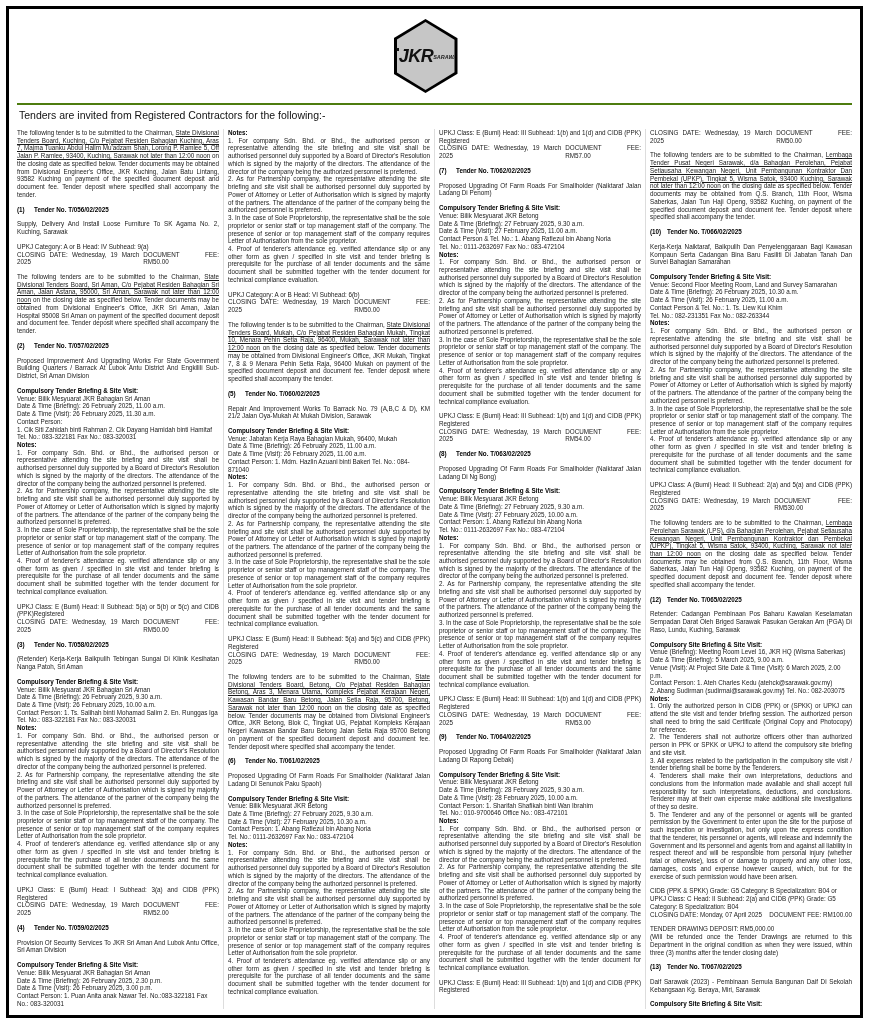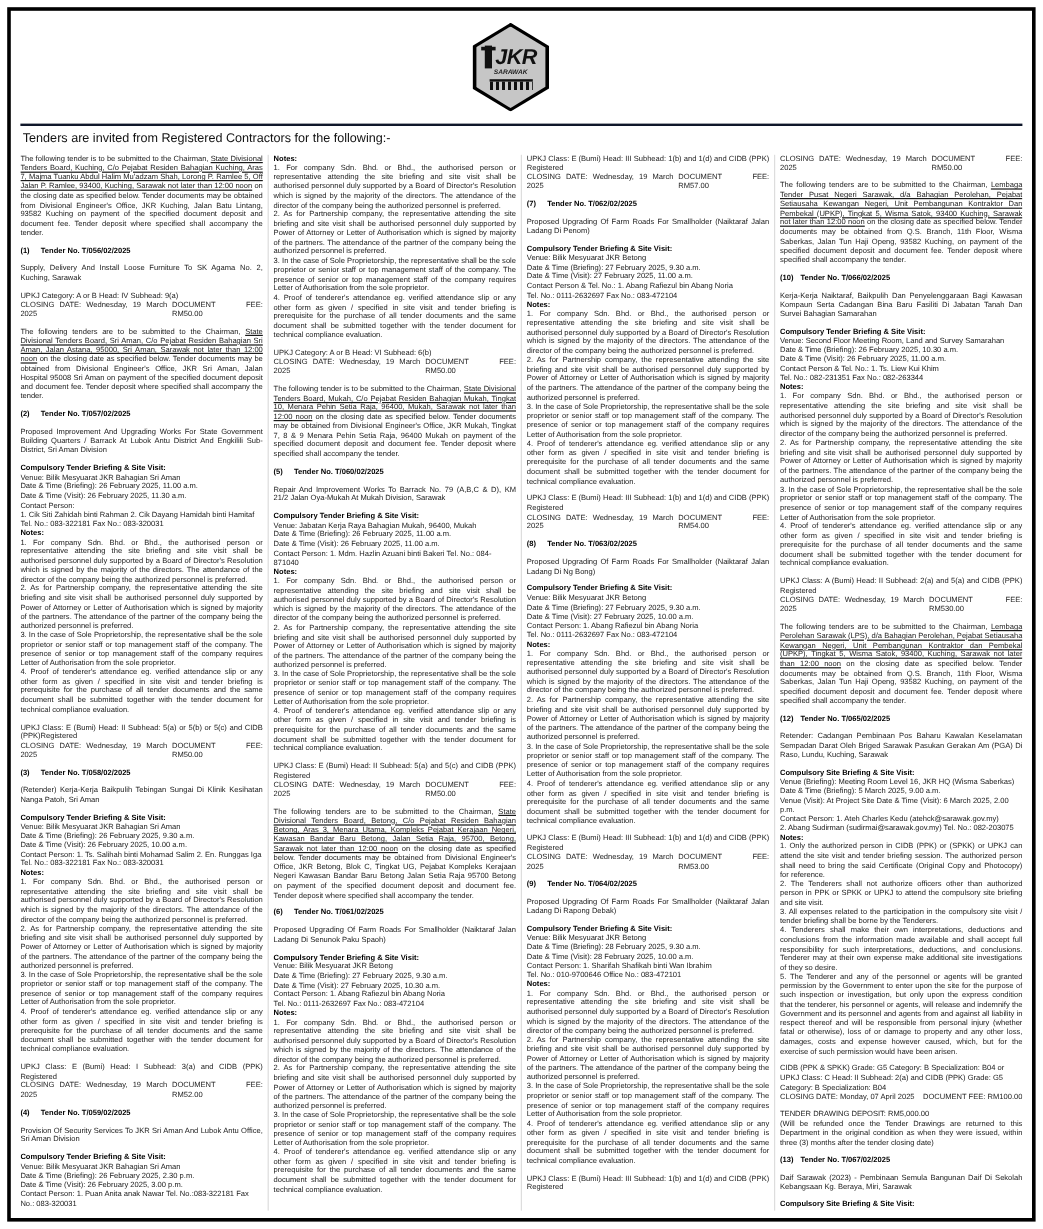--- a/index.html
+++ b/index.html
@@ -1,32 +1,32 @@
 <!DOCTYPE html>
 <html><head>
 <meta charset="utf-8">
 <style>
   * { margin:0; padding:0; box-sizing:border-box; }
   html,body { background:#fff; }
   body { font-family:"Liberation Sans", sans-serif; color:#1a1a1a; }
   .page { width:857px; height:1012px; margin:6px auto; border:3px solid #000; padding:2px 8px 6px; display:flex; flex-direction:column; background:#fff; }
   .header { display:flex; justify-content:center; align-items:center; gap:18px; padding:8px 0 10px; }
   .hex { width:64px; height:74px; background:#000; clip-path:polygon(50% 0,100% 26%,100% 74%,50% 100%,0 74%,0 26%); display:flex; align-items:center; justify-content:center; flex:none; }
-  .hexin { width:58px; height:68px; background:#c6c6c6; clip-path:polygon(50% 0,100% 26%,100% 74%,50% 100%,0 74%,0 26%); display:flex; flex-direction:column; align-items:center; justify-content:center; }
+  .hexin { width:58px; height:68px; background:#c6c6c6; clip-path:polygon(50% 0,100% 26%,100% 74%,50% 100%,0 74%,0 26%); display:flex; align-items:center; justify-content:center; }
   .jkr-row { display:flex; align-items:center; gap:3px; }
   .tower { width:6px; height:19px; background:#111; position:relative; }
   .tower:before { content:""; position:absolute; top:1px; left:-3px; width:12px; height:3px; background:#111; }
   .jkr-text { font-size:18px; font-weight:800; font-style:italic; color:#111; line-height:1; letter-spacing:-0.5px; }
   .logo-sub { font-size:5.5px; font-weight:700; font-style:italic; color:#222; margin-top:1px; }
   .hatch { width:36px; height:9px; margin-top:2px; background:
      repeating-linear-gradient(90deg,#111 0 3px,transparent 3px 5px); border-top:2px solid #111; }
   .titles { text-align:center; }
   .org { font-size:28px; font-weight:800; color:#000; line-height:1.08; display:inline-block; transform:scaleX(.88); white-space:nowrap; }
   .notice { font-size:21px; font-weight:800; color:#000; display:inline-block; transform:scaleX(.88); margin-top:2px; }
-  .intro { border-top:2px solid #0f172a; font-size:10.5px; color:#111; padding:4px 2px 5px; }
+  .intro { border-top:2px solid #4d7c0f; font-size:10.5px; color:#111; padding:4px 2px 5px; }
   .cols { flex:1; column-count:4; column-gap:9px; column-fill:auto; column-rule:1px solid #ddd; font-size:6.3px; line-height:1.23; text-align:justify; overflow:hidden; padding-top:3px; }
   .blk { margin-bottom:7px; }
   .board u { text-decoration:underline; }
   .thead { font-weight:700; color:#000; display:flex; break-inside:avoid; }
   .tnum { width:17px; flex:none; }
   .lab { font-weight:700; color:#000; text-align:left; }
   .line { text-align:left; }
   .note {}
   .spec { margin-top:7px; }
   .crow { display:flex; justify-content:space-between; margin-bottom:7px; gap:4px; }

